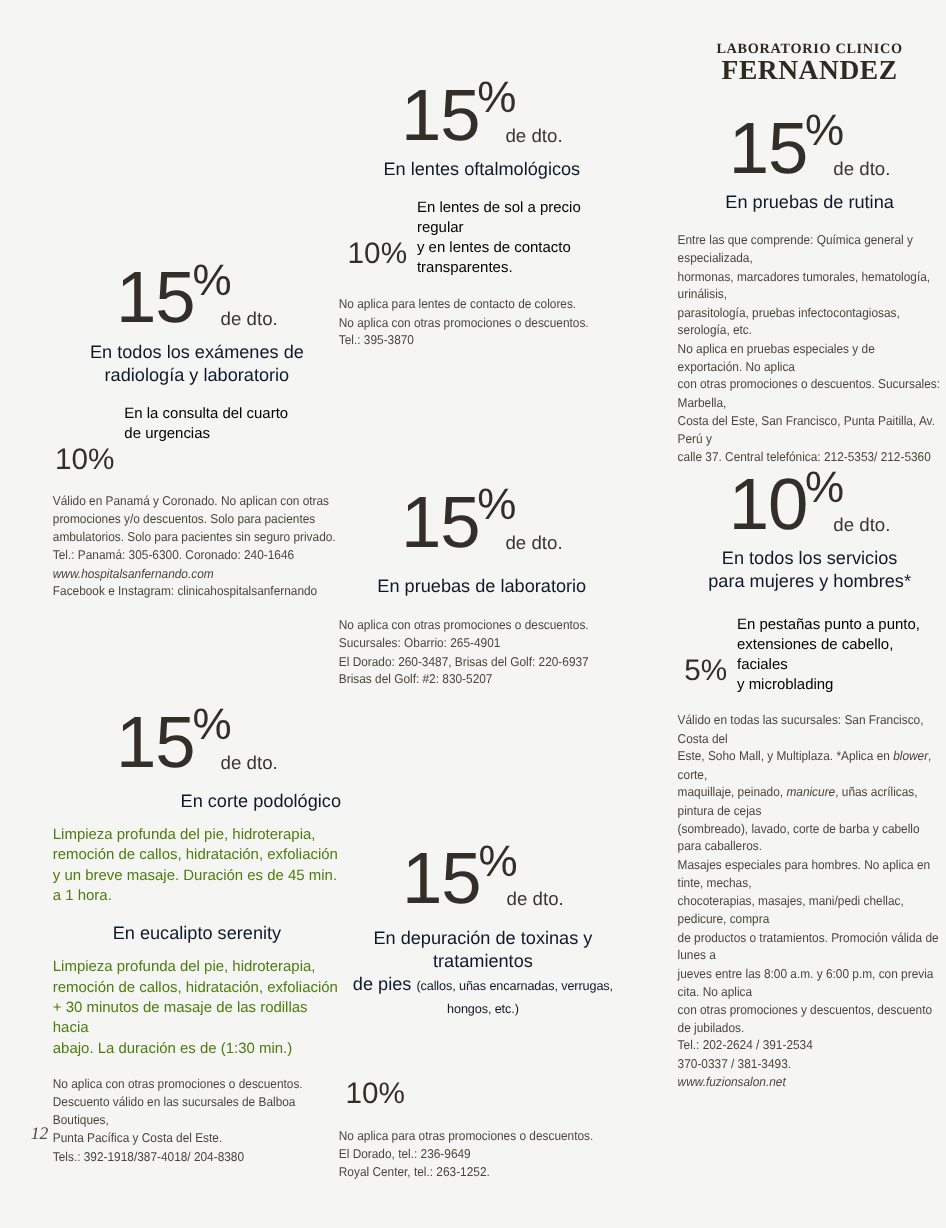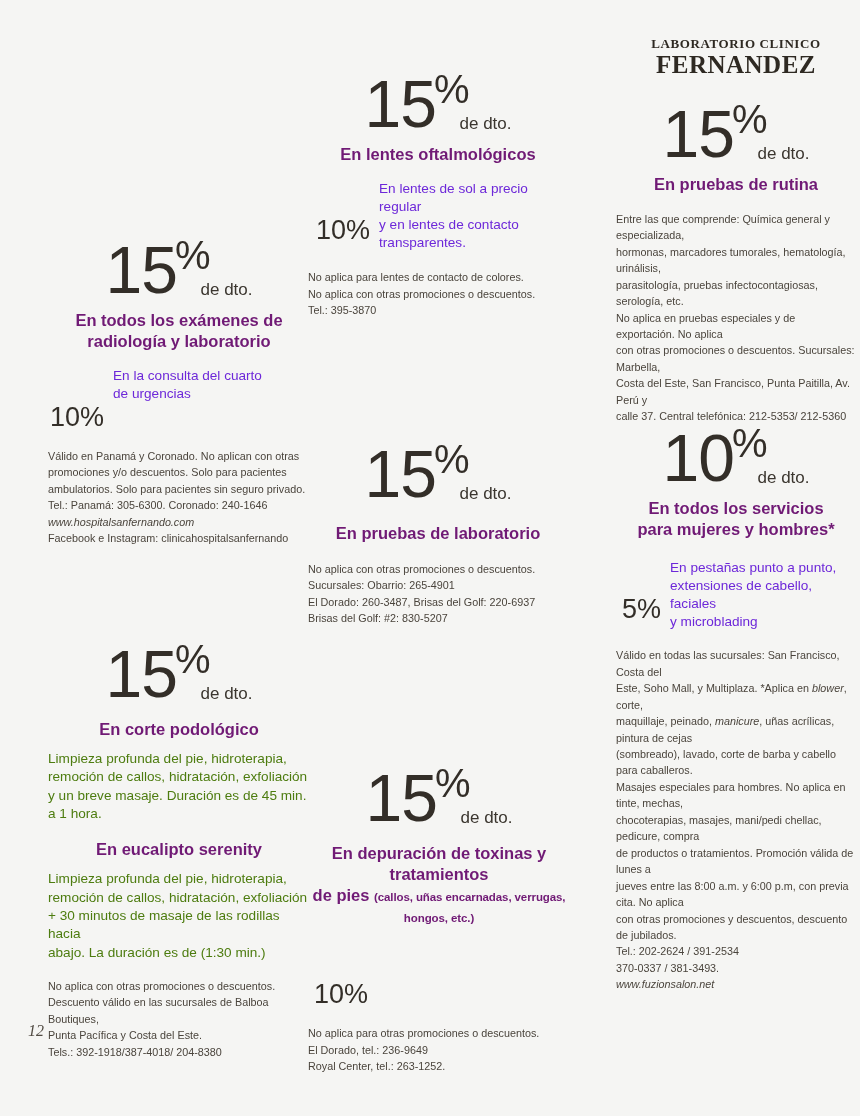--- a/index.html
+++ b/index.html
@@ -51,24 +51,24 @@
     font-size: 17px;
     font-weight: 400;
     color: #3b362f;
     margin-left: -12px;
     padding-bottom: 3px;
   }
 
   
   .head {
     font-size: 16.5px;
-    font-weight: 700;
+    font-weight: 400;
     text-align: center;
     line-height: 1.28;
-    color: #701a75;
+    color: #0f172a;
     margin-top: 9px;
   }
   .head .small-note {
     font-size: 11.5px;
     letter-spacing: -0.1px;
   }
 
   
   .sec-row {
     display: flex;
@@ -80,21 +80,21 @@
     font-weight: 300;
     line-height: 1;
     color: #332e28;
     white-space: nowrap;
     padding-top: 2px;
     margin-top: 36px;
   }
   .sec-text {
     font-size: 13.6px;
     line-height: 1.33;
-    color: #6d28d9;
+    color: #000000;
     margin-left: 9px;
     padding-top: 1px;
   }
 
   
   .desc {
     font-size: 13.6px;
     line-height: 1.35;
     color: #4d7c0f;
     margin-top: 10px;
@@ -220,21 +220,21 @@
     <div class="head" style="margin-top:18px;">En pruebas de laboratorio</div>
     <div class="fine" style="margin-top:17px;">No aplica con otras promociones o descuentos.<br>Sucursales: Obarrio: 265-4901<br>El Dorado: 260-3487, Brisas del Golf: 220-6937<br>Brisas del Golf: #2: 830-5207</div>
   </div>
 
   <div class="block" style="left:48px; top:644px; width:262px;">
     <div class="pct-line">
       <span class="pct-big">15</span>
       <span class="pct-sign">%</span>
       <span class="pct-suffix">de dto.</span>
     </div>
-    <div class="head" style="margin-top:14px;">En corte podológico</div>
+    <div class="head" style="margin-top:14px;text-align:right;">En corte podológico</div>
     <div class="desc">Limpieza profunda del pie, hidroterapia,<br>remoción de callos, hidratación, exfoliación<br>y un breve masaje. Duración es de 45 min.<br>a 1 hora.</div>
     <div class="head" style="margin-top:16px;">En eucalipto serenity</div>
     <div class="desc">Limpieza profunda del pie, hidroterapia,<br>remoción de callos, hidratación, exfoliación<br>+ 30 minutos de masaje de las rodillas hacia<br>abajo. La duración es de (1:30 min.)</div>
     <div class="fine" style="margin-top:16px;">No aplica con otras promociones o descuentos.<br>Descuento válido en las sucursales de Balboa Boutiques,<br>Punta Pacífica y Costa del Este.<br>Tels.: 392-1918/387-4018/ 204-8380</div>
   </div>
 
   <div class="block" style="left:308px; top:768px; width:262px;">
     <div class="pct-line">
       <span class="pct-big">15</span>
       <span class="pct-sign">%</span>

